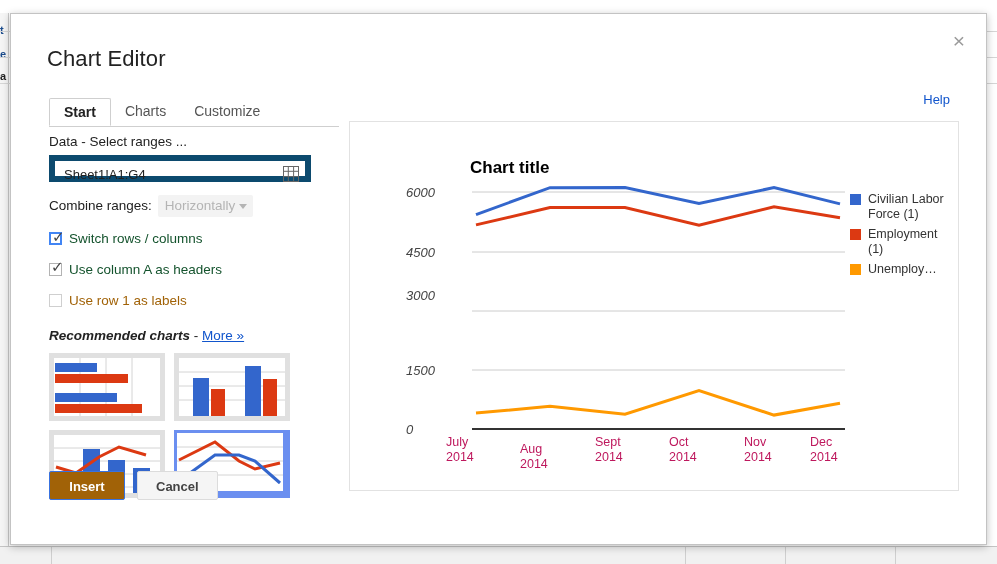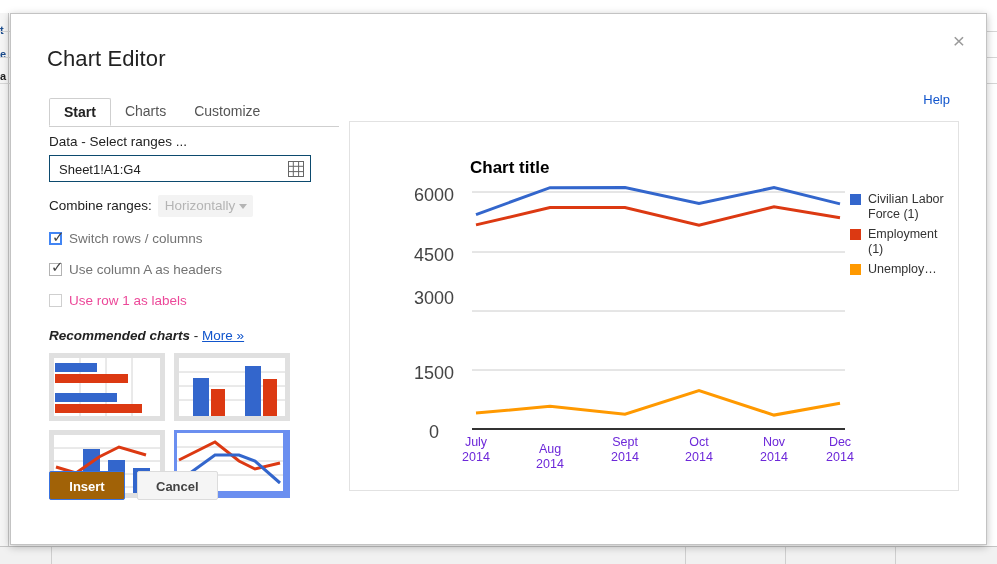--- a/index.html
+++ b/index.html
@@ -183,21 +183,21 @@
   }
   .field-label {
     font-size: 13.5px;
     color: #222;
     margin-bottom: 6px;
   }
   #range-input-wrap {
     position: relative;
     width: 262px;
     height: 27px;
-    border: 1px solid #0c4a6e;
+    border: 6px solid #0c4a6e;
     background: #fff;
     box-sizing: border-box;
   }
   #range-input {
     position: absolute;
     left: 7px;
     top: 0;
     width: 215px;
     height: 25px;
     line-height: 25px;
@@ -274,23 +274,23 @@
     top: -4px;
     font-size: 15px;
     line-height: 15px;
     color: #444;
     font-family: "DejaVu Sans", sans-serif;
   }
   .cbx-label {
     float: left;
     font-size: 13.5px;
     line-height: 17px;
-    color: #737373;
-  }
-  .cbx-row.disabled .cbx-label { color: #ec4899; }
+    color: #14532d;
+  }
+  .cbx-row.disabled .cbx-label { color: #a16207; }
   .cbx-row.disabled .cbx { border-color: #cfcfcf; }
 
   #rec-head {
     clear: both;
     padding-top: 18px;
     font-size: 13.5px;
     color: #222;
   }
   #rec-head b { font-weight: bold; font-style: italic; }
   #rec-more { color: #1155cc; text-decoration: underline; cursor: pointer; }
@@ -363,30 +363,30 @@
     position: absolute;
     left: 120px;
     top: 36px;
     font-size: 17px;
     font-weight: bold;
     color: #000;
   }
   #plot-svg { position: absolute; left: 0; top: 0; }
   .ylab {
     position: absolute;
-    font-size: 18px;
+    font-size: 13px;
     color: #444;
-    text-align: center;
+    text-align: left;
     width: 56px;
+    font-style: italic;
   }
   .xlab {
     position: absolute;
     font-size: 12.5px;
-    color: #6d28d9;
-    text-align: center;
+    color: #be185d;
     width: 60px;
     line-height: 15px;
   }
   .legend-item {
     position: absolute;
     left: 500px;
     font-size: 12.5px;
     color: #333;
     line-height: 15px;
     width: 104px;

